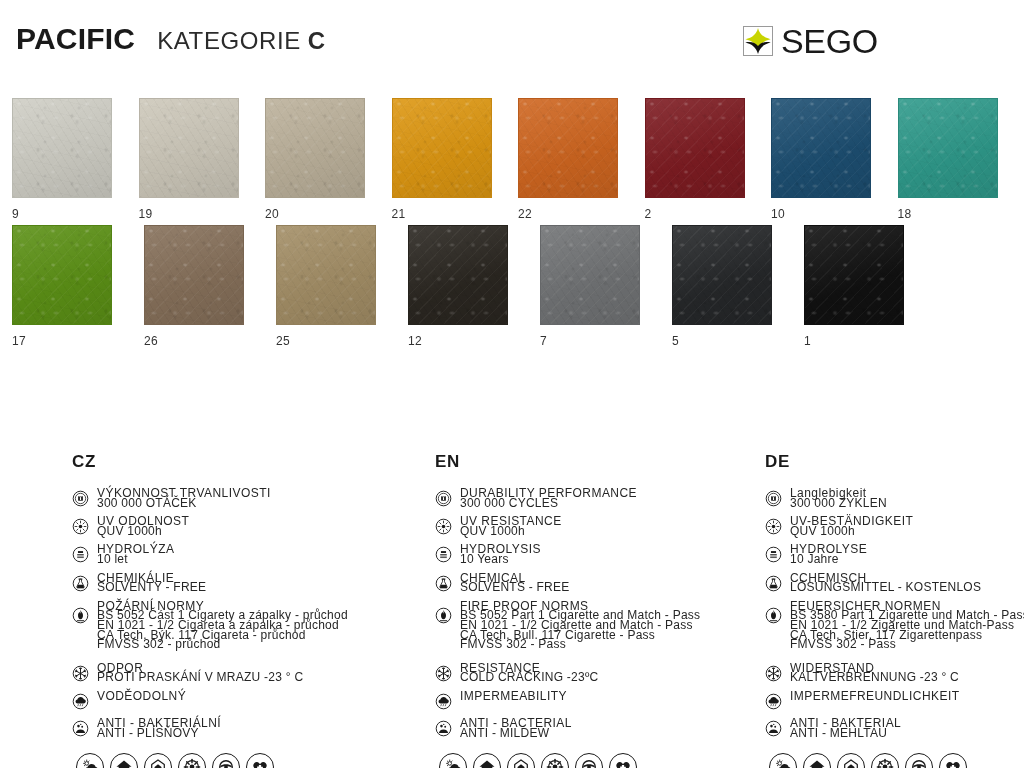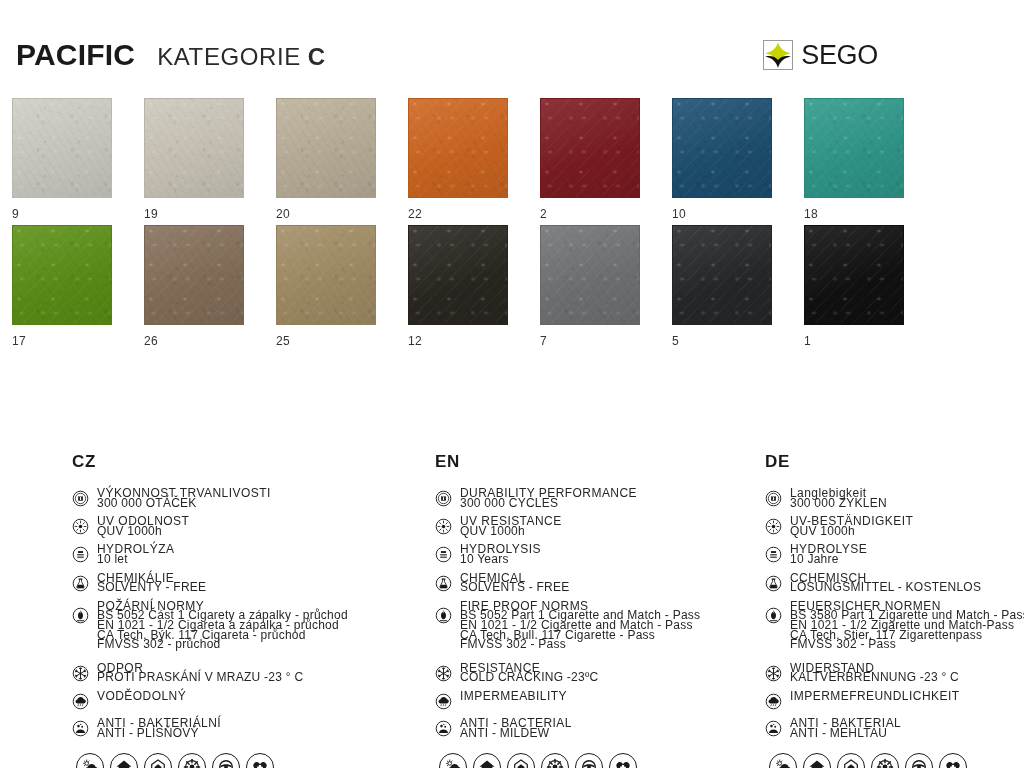--- a/index.html
+++ b/index.html
@@ -8,21 +8,21 @@
     width: 1024px; height: 768px;
     background: #ffffff;
     font-family: "Liberation Sans", sans-serif;
     color: #231f20;
     overflow: hidden;
   }
 
   
   #header {
     position: absolute;
-    left: 0; top: 16px; width: 892px; height: 86px;
+    left: 0; top: 0; width: 892px; height: 86px;
   }
   #title-group {
     position: absolute;
     left: 16px; top: 24px;
     display: flex; align-items: baseline; gap: 22px;
   }
   #brand-title {
     font-size: 30px; font-weight: 700; letter-spacing: 0.2px;
     color: #1a1a1a; line-height: 1;
   }
@@ -39,21 +39,21 @@
     right: 14px; top: 24px;
     display: flex; align-items: center; gap: 8px;
   }
   #logo-mark {
     width: 30px; height: 30px;
     position: relative;
     border: 1px solid #9a9a9a;
   }
   #logo-mark svg { display: block; }
   #logo-text {
-    font-size: 27px; font-weight: 400; letter-spacing: -0.3px;
+    font-size: 34px; font-weight: 400; letter-spacing: -0.3px;
     color: #1a1a1a; line-height: 1;
   }
 
   
   .swatch-row {
     position: absolute;
     left: 0; width: 1024px;
     display: flex;
   }
   #swatch-row-0 { top: 98px; }
@@ -214,20 +214,28 @@
       </div>
       <div class="swatch-code">19</div>
     </div>
     <div class="swatch-cell">
       <div class="swatch-chip" style="background: rgb(188, 177, 155);">
         <div class="grain"></div>
         <div class="grain2"></div>
         <div class="vign"></div>
       </div>
       <div class="swatch-code">20</div>
+    </div>
+    <div class="swatch-cell">
+      <div class="swatch-chip" style="background: rgb(221, 151, 18);">
+        <div class="grain"></div>
+        <div class="grain2"></div>
+        <div class="vign"></div>
+      </div>
+      <div class="swatch-code">21</div>
     </div>
     <div class="swatch-cell">
       <div class="swatch-chip" style="background: rgb(207, 102, 32);">
         <div class="grain"></div>
         <div class="grain2"></div>
         <div class="vign"></div>
       </div>
       <div class="swatch-code">22</div>
     </div>
     <div class="swatch-cell">

